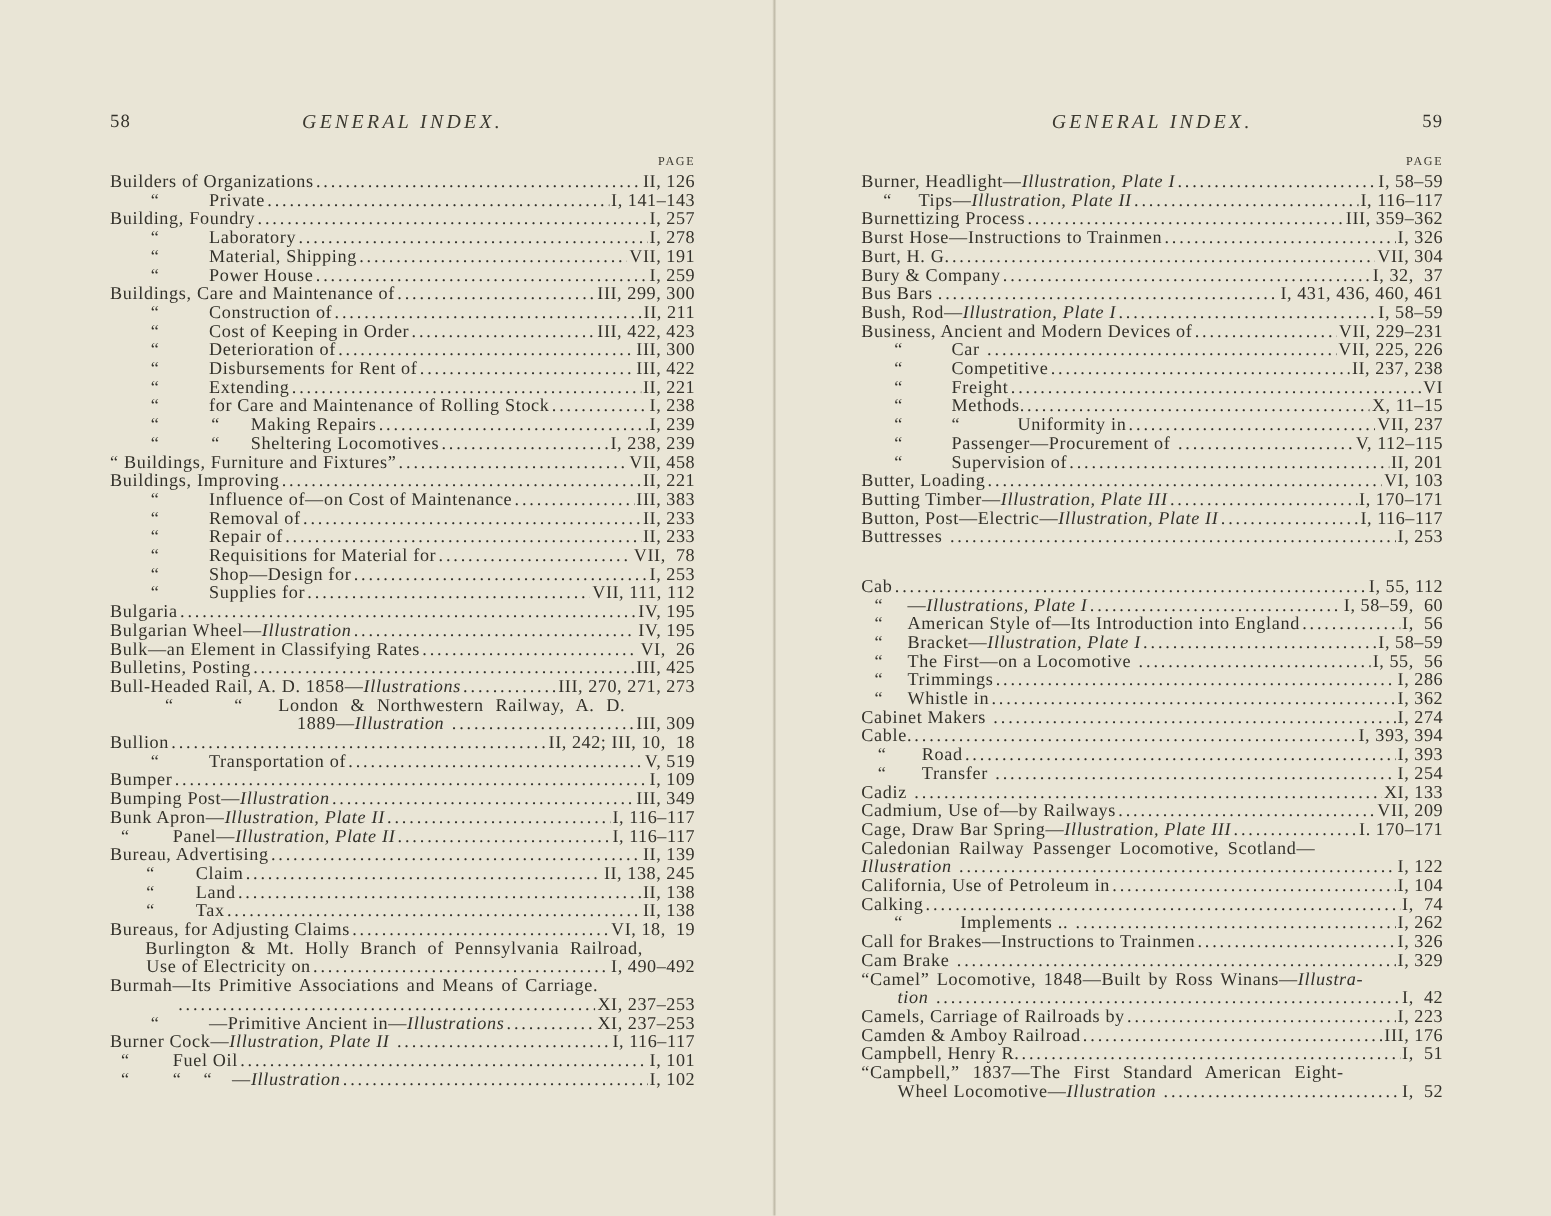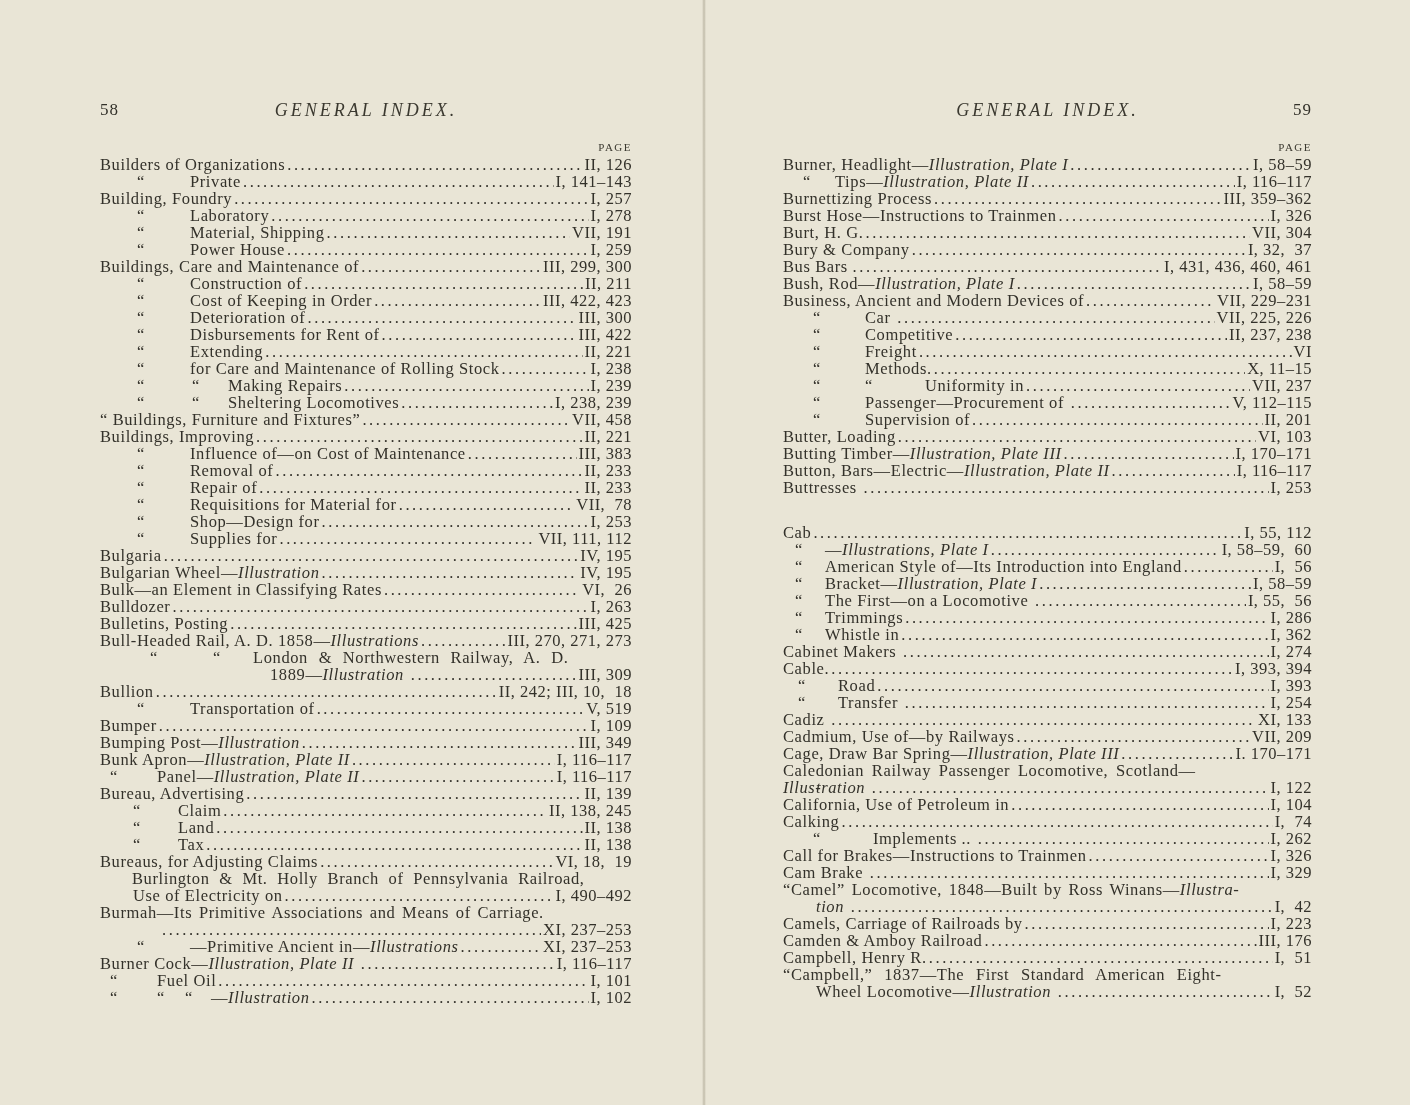--- a/index.html
+++ b/index.html
@@ -215,25 +215,20 @@
         <span class="it">Illustration</span>
         <span class="leader"></span>
         <span class="ref">IV, 195</span>
       </div>
       <div class="line">
         <span>Bulk—an Element in Classifying Rates</span>
         <span class="leader"></span>
         <span class="ref">VI,  26</span>
       </div>
       <div class="line">
-        <span>Bulldozer</span>
-        <span class="leader"></span>
-        <span class="ref">I, 263</span>
-      </div>
-      <div class="line">
         <span>Bulletins, Posting</span>
         <span class="leader"></span>
         <span class="ref">III, 425</span>
       </div>
       <div class="line">
         <span>Bull-Headed Rail, A. D. 1858—</span>
         <span class="it">Illustrations</span>
         <span class="leader"></span>
         <span class="ref">III, 270, 271, 273</span>
       </div>
@@ -462,21 +457,21 @@
         <span class="leader"></span>
         <span class="ref">VI, 103</span>
       </div>
       <div class="line">
         <span>Butting Timber—</span>
         <span class="it">Illustration, Plate III</span>
         <span class="leader"></span>
         <span class="ref">I, 170–171</span>
       </div>
       <div class="line">
-        <span>Button, Bars—Electric—</span>
+        <span>Button, Post—Electric—</span>
         <span class="it">Illustration, Plate II</span>
         <span class="leader"></span>
         <span class="ref">I, 116–117</span>
       </div>
       <div class="line">
         <span>Buttresses </span>
         <span class="leader"></span>
         <span class="ref">I, 253</span>
       </div>
       <div class="spacer" style="height: 28px;"></div>

